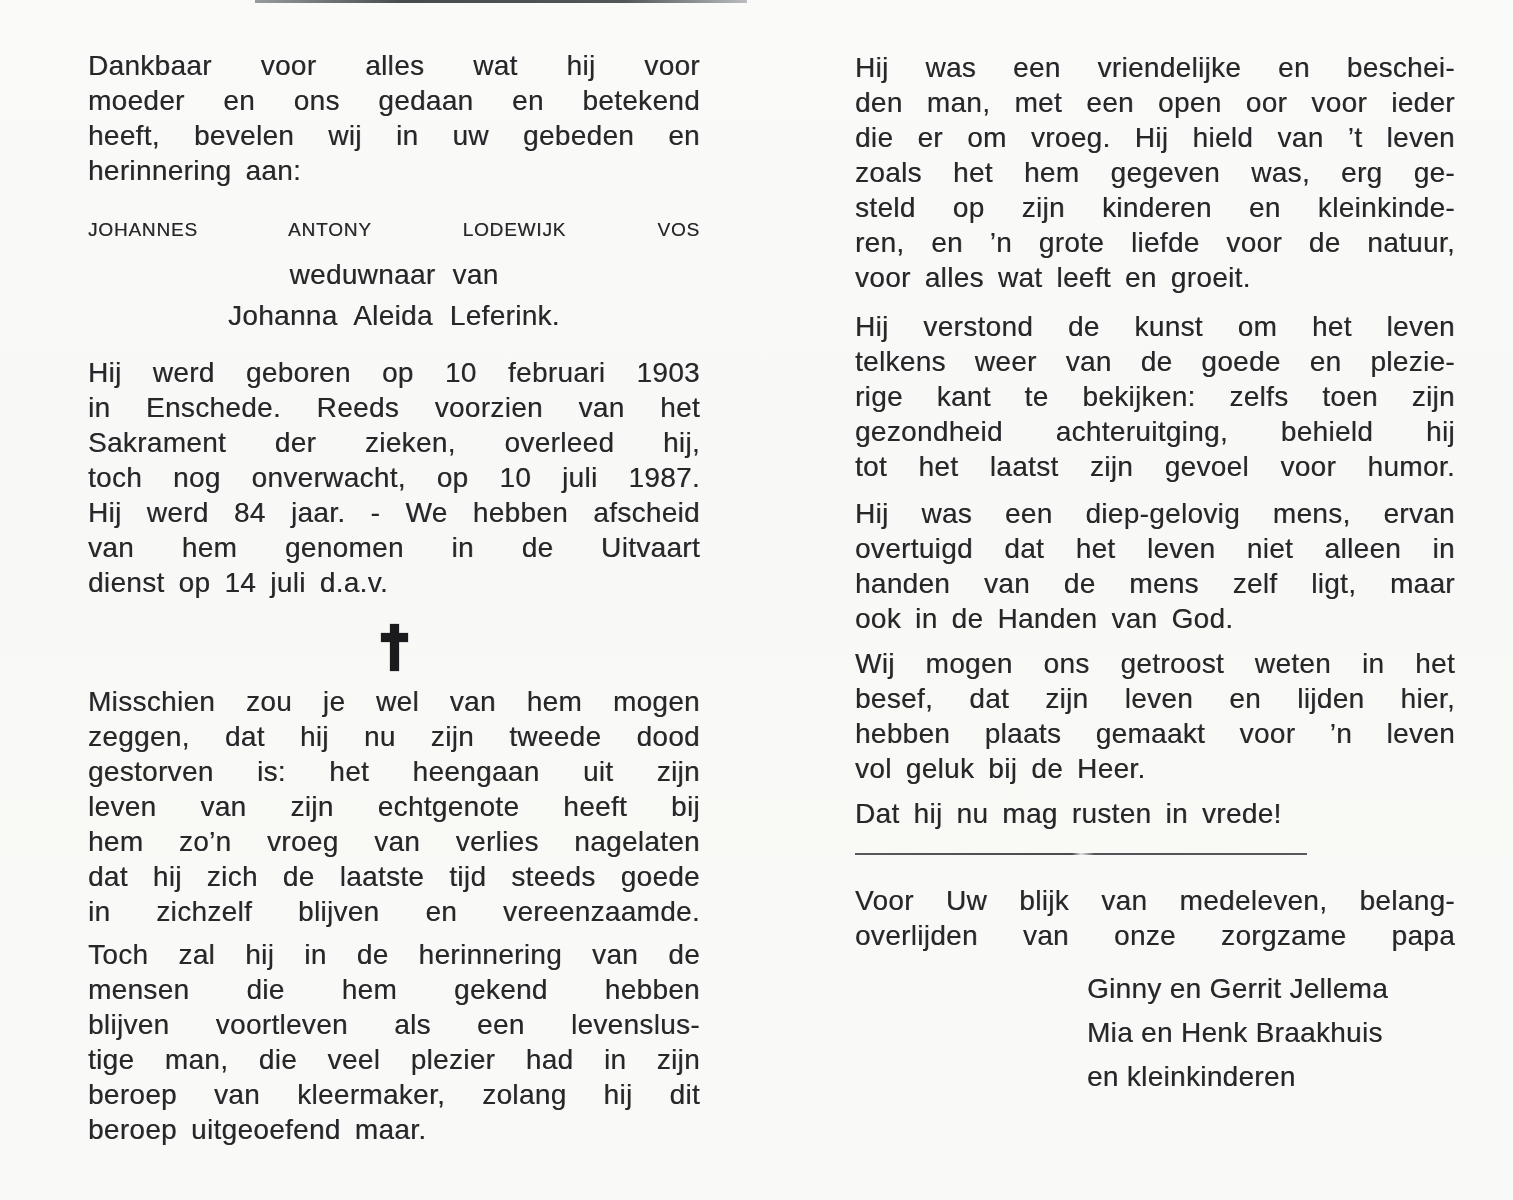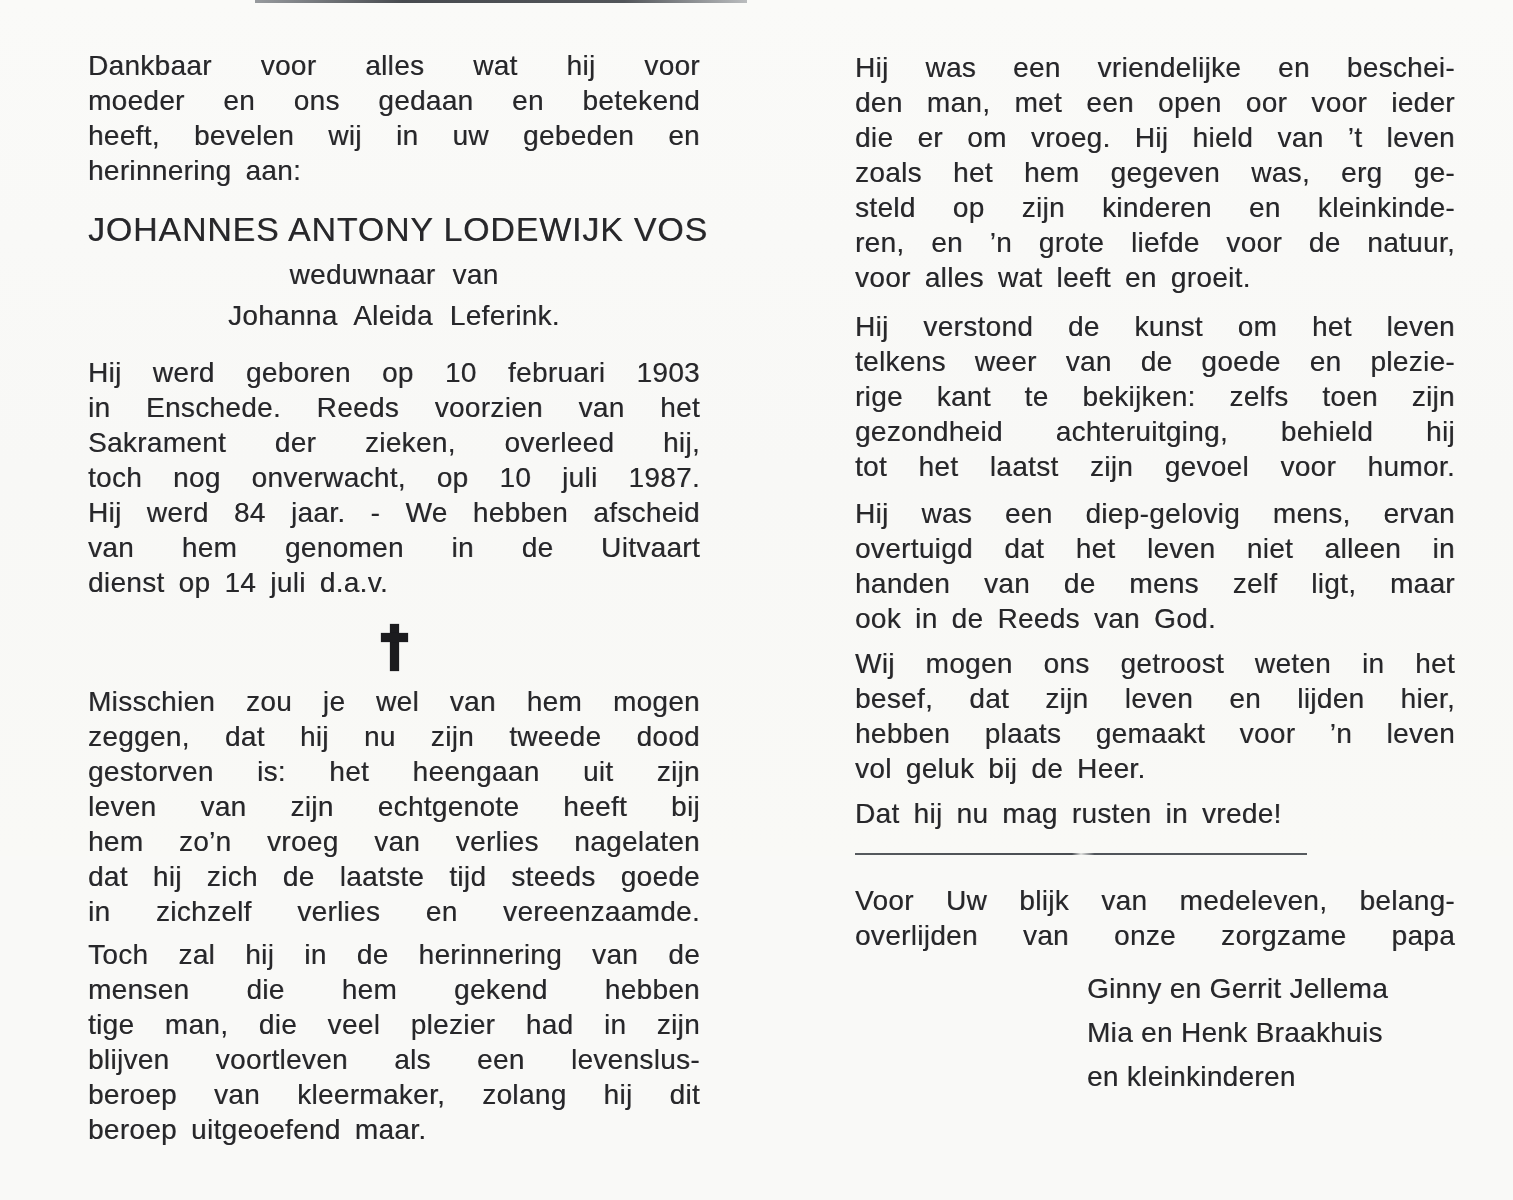--- a/index.html
+++ b/index.html
@@ -46,21 +46,21 @@
     text-align-last: justify;
     letter-spacing: 0.3px;
     text-shadow: 0.4px 0.4px 0.5px rgba(35,35,40,0.5);
     white-space: nowrap;
   }
   .ln.last {
     text-align-last: left;
     word-spacing: 6px;
   }
   .name {
-    font-size: 34px;
+    font-size: 19px;
     line-height: 35px;
     letter-spacing: 0.8px;
     text-align: justify;
     text-align-last: justify;
     text-shadow: 0.4px 0.4px 0.6px rgba(35,35,40,0.55);
     white-space: nowrap;
     margin-top: 24px;
   }
   .center {
     font-size: 28px;
@@ -164,28 +164,28 @@
       <span class="cross"></span>
     </div>
 
     <div class="para para-memory1">
       <div class="ln">Misschien zou je wel van hem mogen</div>
       <div class="ln">zeggen, dat hij nu zijn tweede dood</div>
       <div class="ln">gestorven is: het heengaan uit zijn</div>
       <div class="ln">leven van zijn echtgenote heeft bij</div>
       <div class="ln">hem zo’n vroeg van verlies nagelaten</div>
       <div class="ln">dat hij zich de laatste tijd steeds goede</div>
-      <div class="ln">in zichzelf verlies en vereenzaamde.</div>
+      <div class="ln">in zichzelf blijven en vereenzaamde.</div>
     </div>
 
     <div class="para para-memory2">
       <div class="ln">Toch zal hij in de herinnering van de</div>
       <div class="ln">mensen die hem gekend hebben</div>
+      <div class="ln">blijven voortleven als een levenslus-</div>
       <div class="ln">tige man, die veel plezier had in zijn</div>
-      <div class="ln">blijven voortleven als een levenslus-</div>
       <div class="ln">beroep van kleermaker, zolang hij dit</div>
       <div class="ln last">beroep uitgeoefend maar.</div>
     </div>
 
   </div>
 
   <div class="col col-right">
 
     <div class="para">
       <div class="ln">Hij was een vriendelijke en beschei-</div>
@@ -202,21 +202,21 @@
       <div class="ln">telkens weer van de goede en plezie-</div>
       <div class="ln">rige kant te bekijken: zelfs toen zijn</div>
       <div class="ln">gezondheid achteruitging, behield hij</div>
       <div class="ln">tot het laatst zijn gevoel voor humor.</div>
     </div>
 
     <div class="para para-faith">
       <div class="ln">Hij was een diep-gelovig mens, ervan</div>
       <div class="ln">overtuigd dat het leven niet alleen in</div>
       <div class="ln">handen van de mens zelf ligt, maar</div>
-      <div class="ln last">ook in de Reeds van God.</div>
+      <div class="ln last">ook in de Handen van God.</div>
     </div>
 
     <div class="para para-comfort">
       <div class="ln">Wij mogen ons getroost weten in het</div>
       <div class="ln">besef, dat zijn leven en lijden hier,</div>
       <div class="ln">hebben plaats gemaakt voor ’n leven</div>
       <div class="ln last">vol geluk bij de Heer.</div>
     </div>
 
     <div class="ln last closing">Dat hij nu mag rusten in vrede!</div>

